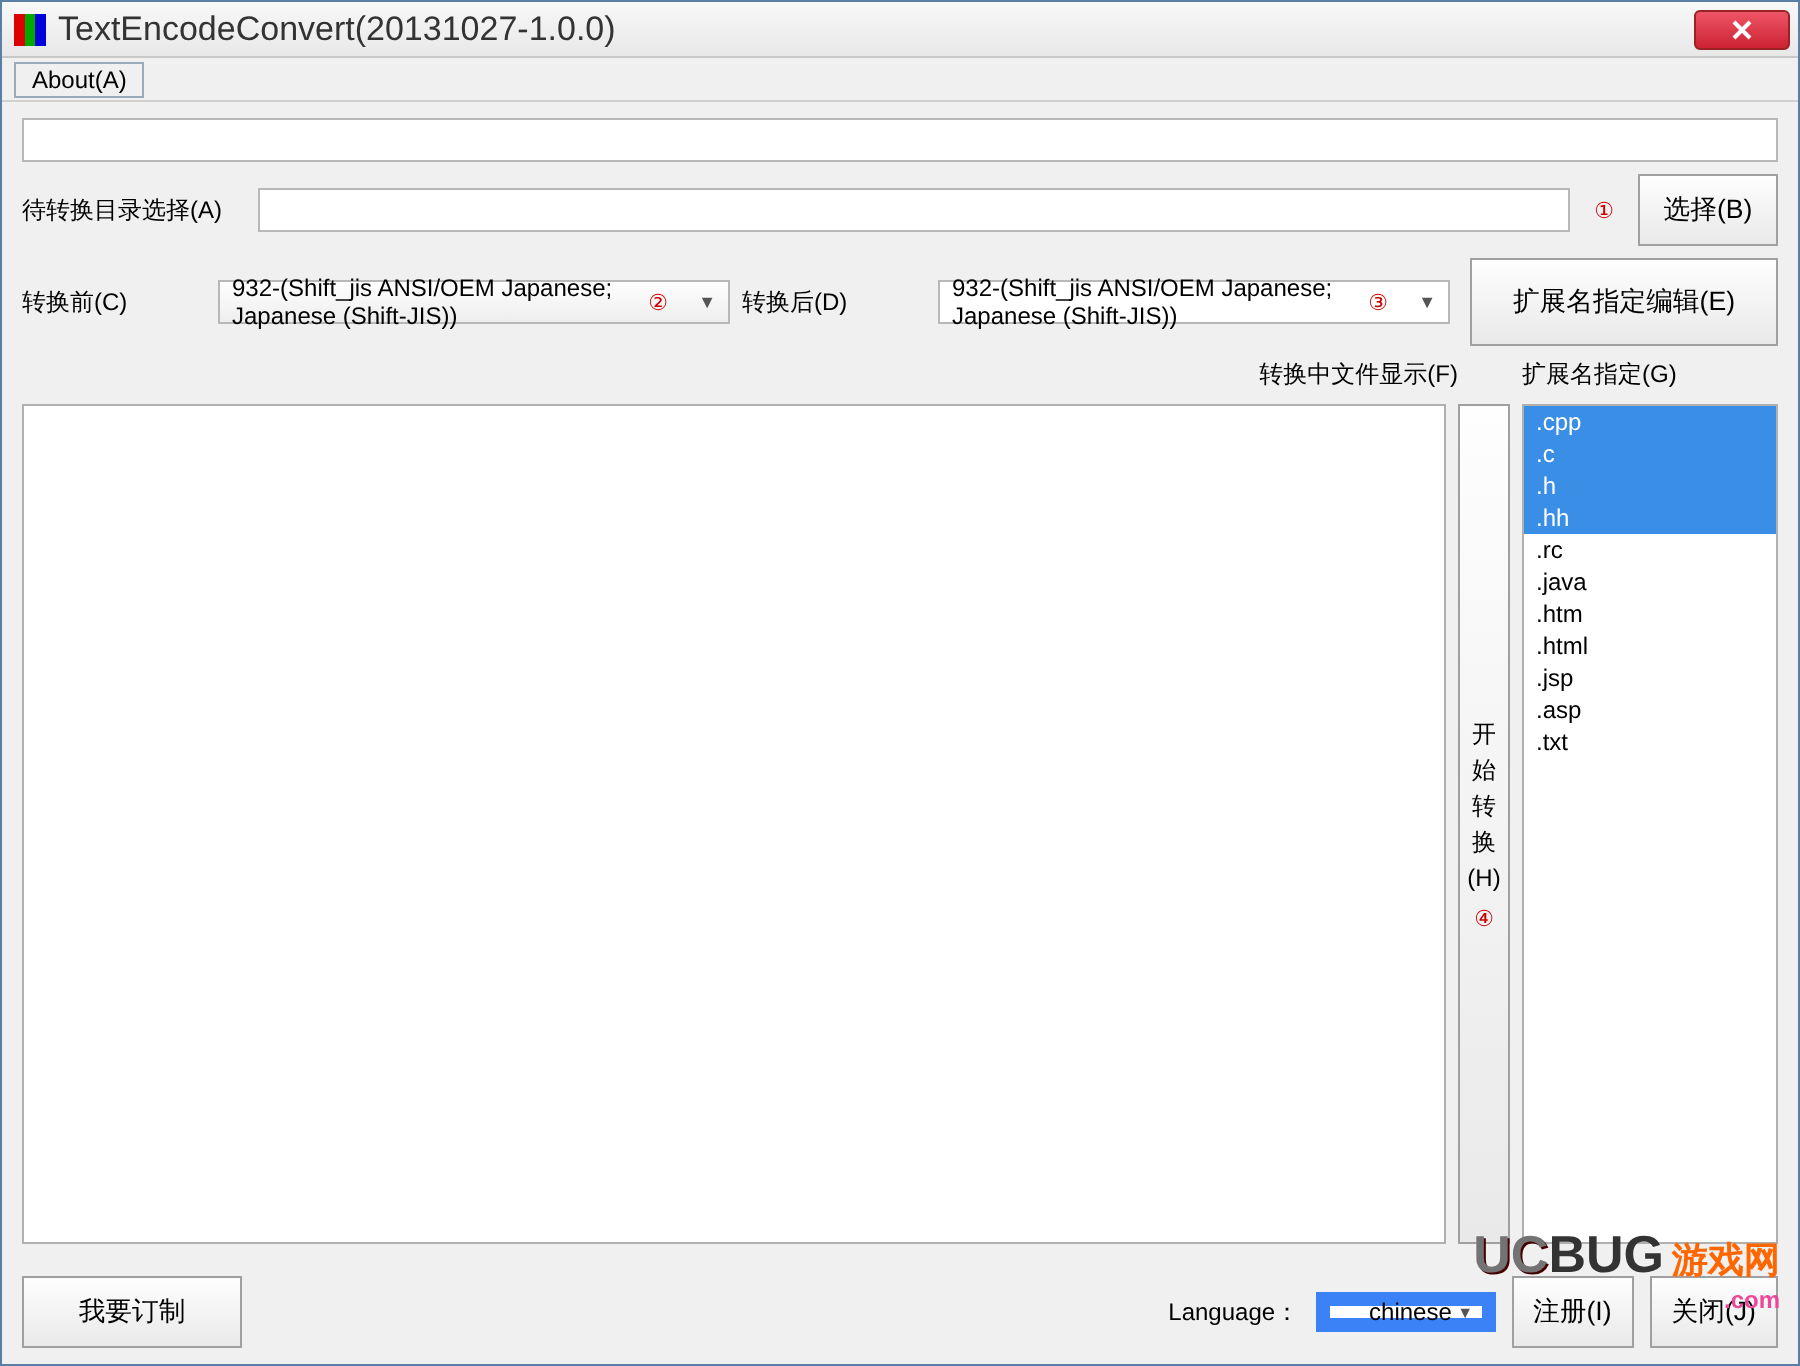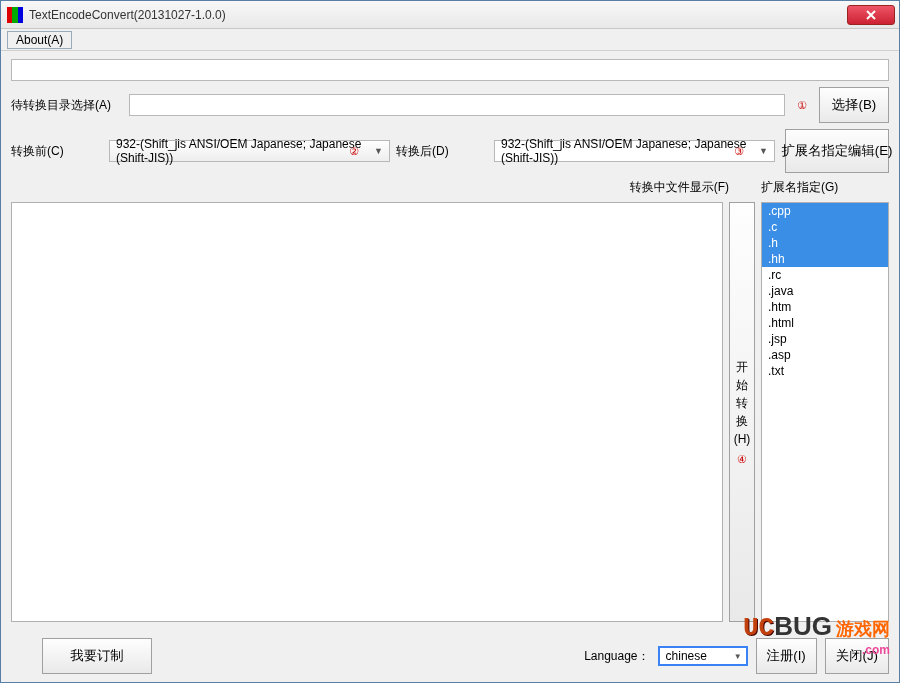--- a/index.html
+++ b/index.html
@@ -22,21 +22,21 @@
   background: linear-gradient(#f8f8f8, #e8e8e8);
   border-bottom: 1px solid #c8c8c8;
   display: flex; align-items: center;
   padding: 0 4px;
 }
 .app-icon {
   width: 16px; height: 16px; margin: 0 6px 0 2px;
   display: inline-block;
   background: linear-gradient(90deg, #d00 0 33%, #0a0 33% 66%, #00d 66%);
 }
-.titlebar .title { flex: 1; color: #333; font-size: 12px; }
+.titlebar .title { flex: 1; color: #333; font-size: 17px; }
 .close-btn {
   width: 48px; height: 20px;
   background: linear-gradient(#e56, #c23);
   color: #fff; border: 1px solid #922;
   border-radius: 3px;
   display: flex; align-items: center; justify-content: center;
 }
 .menubar {
   height: 22px; padding: 2px 10px 0 6px;
   border-bottom: 1px solid #d0d0d0;
@@ -80,21 +80,21 @@
   content: "▼"; position: absolute; right: 6px; font-size: 9px; color: #555;
 }
 .plain-select {
   flex: 1; height: 22px; border: 1px solid #b8b8b8;
   background: #fff; display: flex; align-items: center;
   padding: 0 6px; position: relative;
 }
 .plain-select::after {
   content: "▼"; position: absolute; right: 6px; font-size: 9px; color: #555;
 }
-.ext-btn { width: 104px; height: 44px; }
+.ext-btn { width: 154px; height: 44px; }
 .encoding-block { display: flex; gap: 10px; align-items: center; }
 .encoding-left { flex: 1; display: flex; flex-direction: row; gap: 6px; }
 .mid-section { display: flex; flex: 1; gap: 6px; }
 .list-label-row { display: flex; justify-content: flex-end; align-items: center; }
 .list-label-row.ext { justify-content: flex-start; }
 .list-label { padding-right: 6px; }
 .file-list {
   flex: 1; border: 1px solid #b0b0b0; background: #fff;
 }
 .convert-btn {
@@ -112,36 +112,35 @@
 }
 .ext-list .item {
   padding: 1px 6px; font-size: 12px;
 }
 .ext-list .item.sel {
   background: #3a8ee6; color: #fff;
 }
 .bottombar {
   display: flex; align-items: center; gap: 8px;
   padding: 8px 10px;
-  margin-left: 31px;
 }
 .bottombar .spacer { flex: 1; }
 .lang-select {
-  width: 90px; height: 20px; border: 2px solid #3b82f6; background: #fff;
-  display: flex; align-items: center; padding: 0 6px; position: relative;
+  width: 90px; height: 20px; border: 7px solid #3b82f6; background: #fff;
+  display: flex; align-items: center; padding: 0 20px; position: relative;
 }
 .lang-select::after {
   content: "▼"; position: absolute; right: 4px; font-size: 8px; color: #555;
 }
 .watermark {
   position: absolute; right: 10px; bottom: 26px;
   font-family: Arial, sans-serif; font-weight: bold;
   font-size: 26px; pointer-events: none;
 }
-.watermark .uc { color: #c2410c; text-shadow: 1px 1px #400; font-family: Liberation Mono, monospace; }
+.watermark .uc { color: #737373; text-shadow: 1px 1px #400; }
 .watermark .bug { color: #333; }
 .watermark .tag { color: #f60; font-size: 18px; margin-left: 4px; margin-top: 45px; }
 .watermark .com { color: #ec4899; font-size: 12px; }
 </style>
 </head>
 <body>
 
 <div class="window">
   <div class="titlebar">
     <span class="app-icon"></span>

